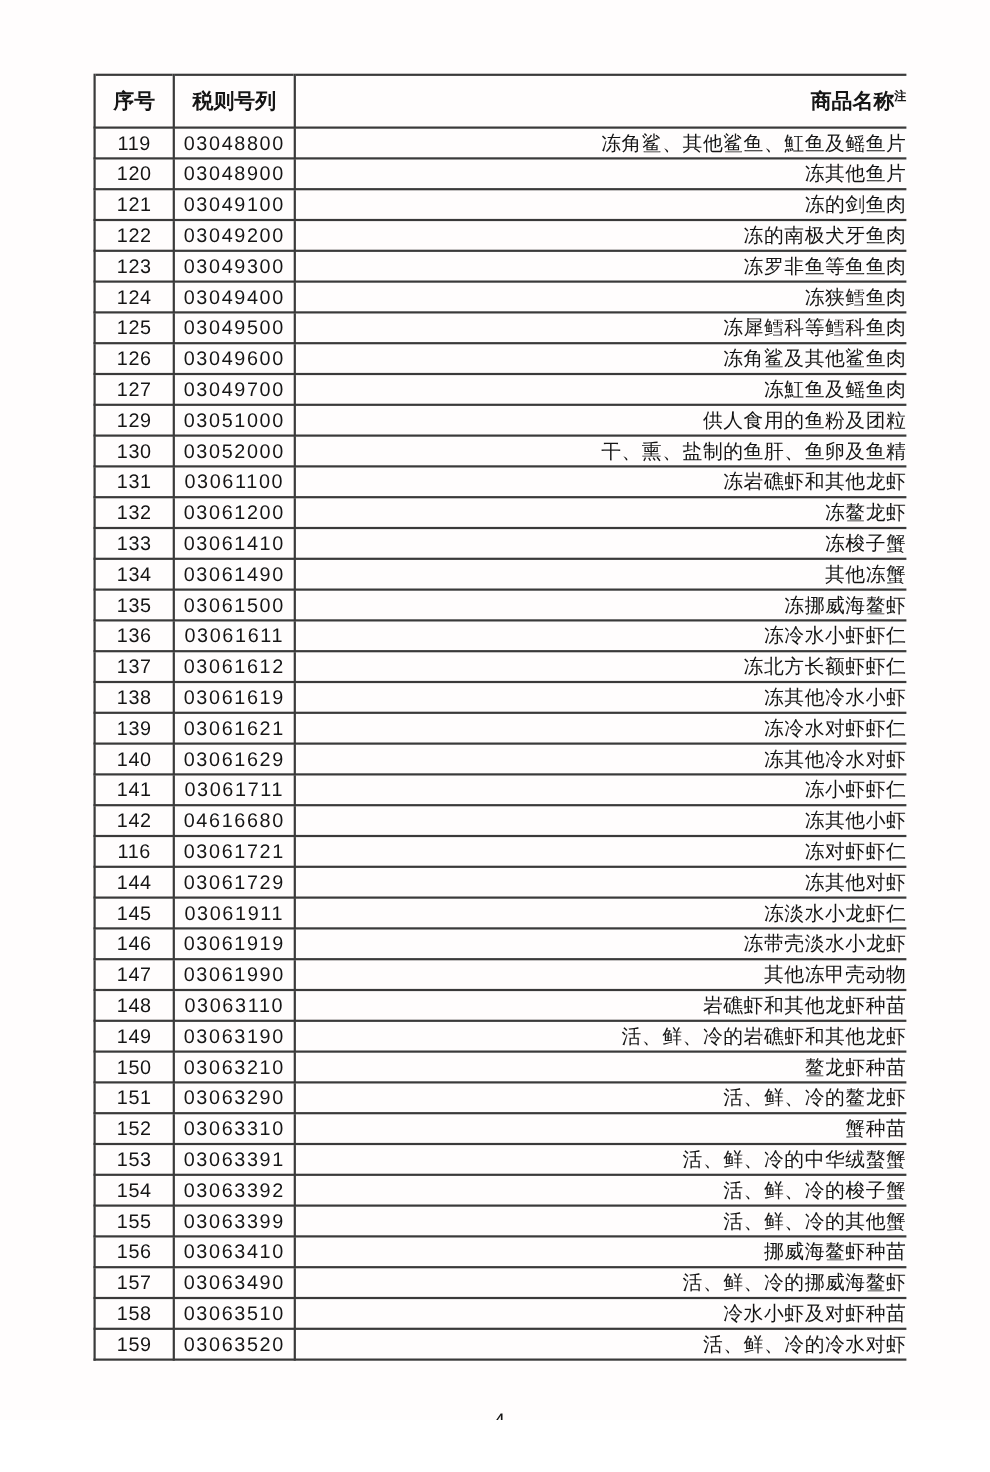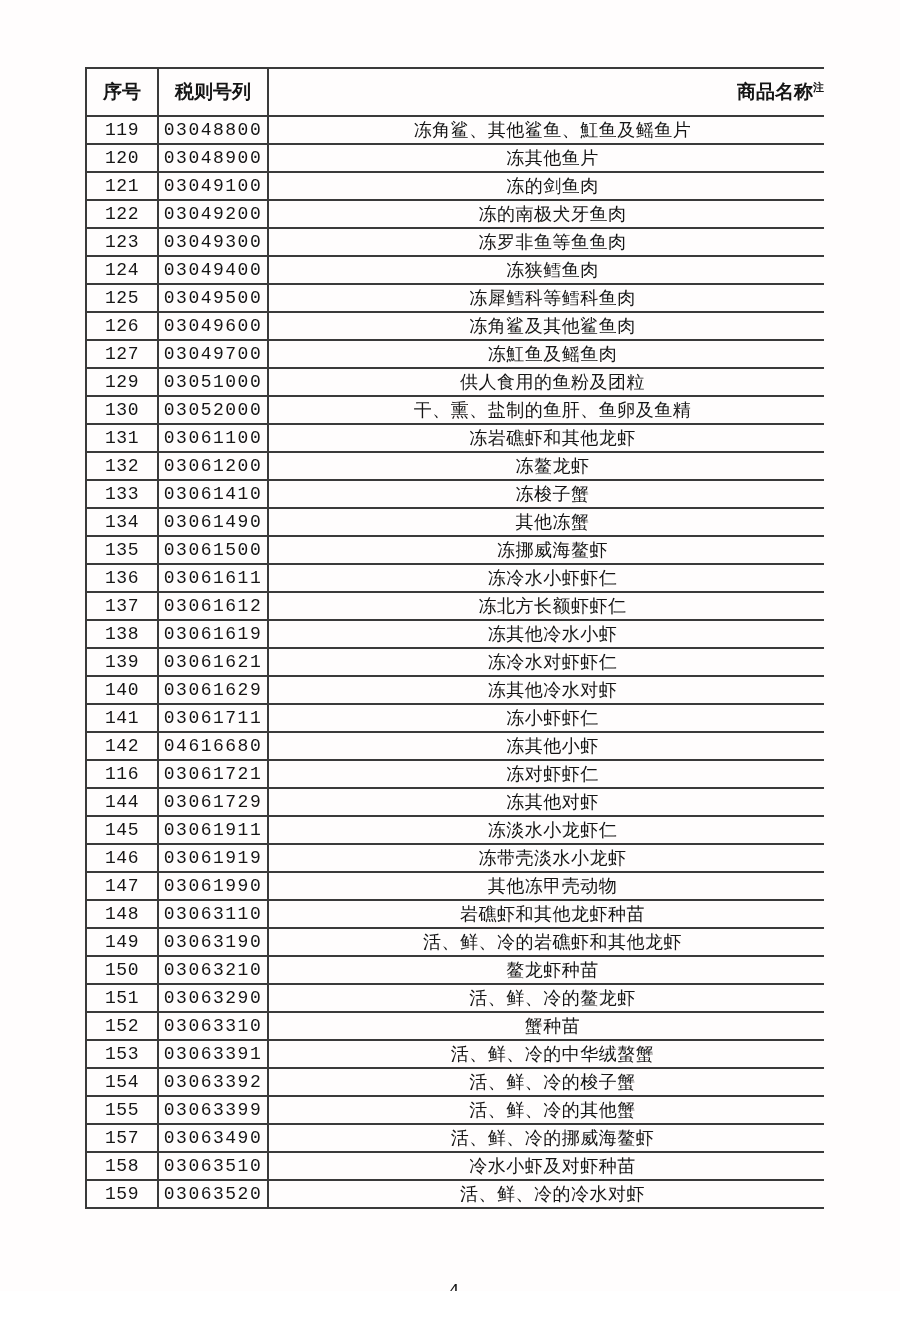--- a/index.html
+++ b/index.html
@@ -1,20 +1,20 @@
 <!DOCTYPE html>
 <html><head>
 <meta charset="utf-8">
 <style>
   html,body{margin:0;padding:0;}
   .page{
     position:relative;
     width:900px;height:1291px;
     background:#fffdfd;
-    font-family:Liberation Mono, monospace;
+    font-family:Liberation Sans, sans-serif;
     color:#151515;
     overflow:hidden;
   }
   table.tariff{
     position:absolute;
     left:85px;top:67px;
     width:738px;
     border-collapse:collapse;
     table-layout:fixed;
     border-top:2px solid #3a3a3a;
@@ -44,21 +44,21 @@
     vertical-align:super;
     letter-spacing:0;
   }
   tbody td{
     height:26px;
     font-size:18px;
     vertical-align:middle;
   }
   td.c1{text-align:center;letter-spacing:0.5px;margin-left:44px;}
   td.c2{text-align:center;letter-spacing:1.5px;}
-  td.c3{text-align:center;padding-left:12px;letter-spacing:0.5px;}
+  td.c3{text-align:right;padding-left:12px;letter-spacing:0.5px;}
   .page-number{
     position:absolute;
     left:85px;top:1281px;
     width:738px;
     text-align:center;
     font-size:18px;
   }
 </style>
 </head>
 <body>
@@ -253,20 +253,25 @@
           <td class="c1">154</td>
           <td class="c2">03063392</td>
           <td class="c3">活、鲜、冷的梭子蟹</td>
         </tr>
         <tr>
           <td class="c1">155</td>
           <td class="c2">03063399</td>
           <td class="c3">活、鲜、冷的其他蟹</td>
         </tr>
         <tr>
+          <td class="c1">156</td>
+          <td class="c2">03063410</td>
+          <td class="c3">挪威海鳌虾种苗</td>
+        </tr>
+        <tr>
           <td class="c1">157</td>
           <td class="c2">03063490</td>
           <td class="c3">活、鲜、冷的挪威海鳌虾</td>
         </tr>
         <tr>
           <td class="c1">158</td>
           <td class="c2">03063510</td>
           <td class="c3">冷水小虾及对虾种苗</td>
         </tr>
         <tr>

